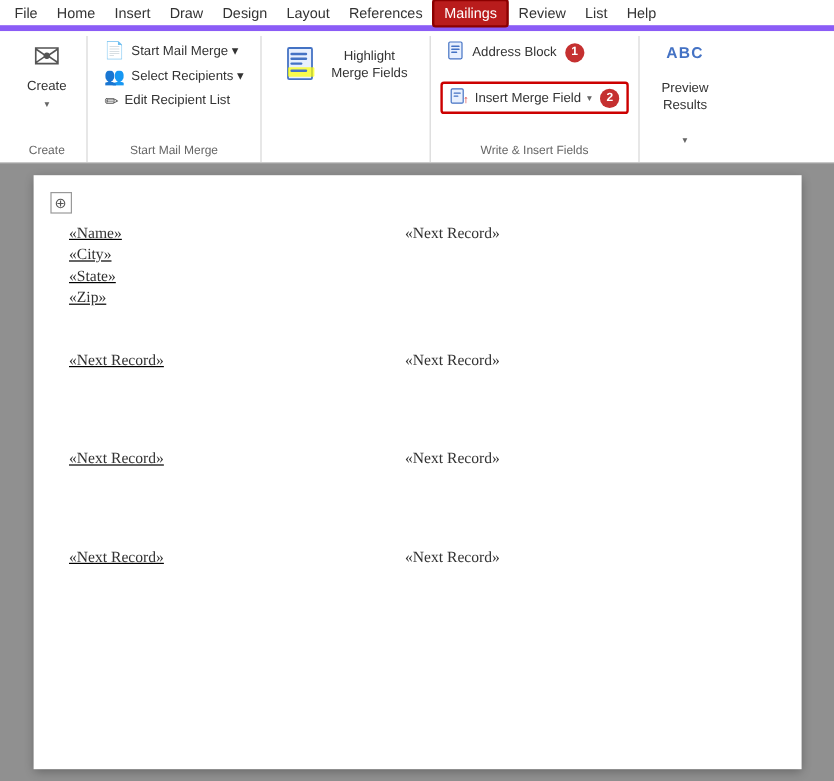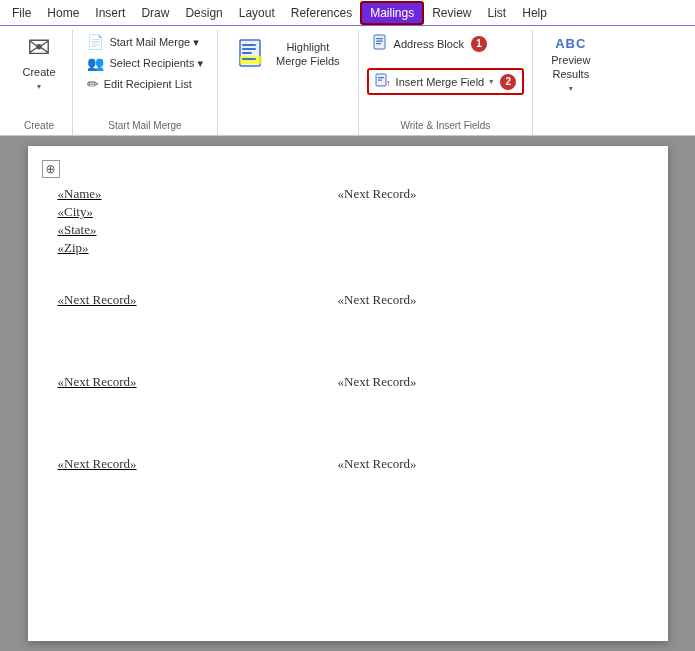--- a/index.html
+++ b/index.html
@@ -10,33 +10,33 @@
       width: 695px;
       height: 651px;
       overflow: hidden;
     }
 
     
     .menu-bar {
       display: flex;
       align-items: center;
       background: #fff;
-      border-bottom: 1px solid #8b5cf6;
+      border-bottom: 5px solid #8b5cf6;
       height: 26px;
       padding: 0 4px;
     }
     .menu-item {
       padding: 3px 8px;
       font-size: 12px;
       cursor: pointer;
       border-radius: 3px;
       color: #333;
     }
     .menu-item.active {
-      background: #6d28d9;
+      background: #b91c1c;
       color: #fff;
       border: 2px solid #8b0000;
     }
 
     
     .ribbon {
       background: #fff;
       border-bottom: 1px solid #c8c8c8;
       display: flex;
       align-items: stretch;
@@ -145,21 +145,21 @@
     .preview-btn {
       display: flex;
       flex-direction: column;
       align-items: center;
       justify-content: center;
       padding: 6px 10px;
       cursor: pointer;
       border-radius: 3px;
       font-size: 11px;
       color: #333;
-      gap: 2px;
+      gap: 16px;
     }
 
     
     .red-outline {
       border: 2px solid #cc0000;
       border-radius: 3px;
       position: relative;
     }
 
     

